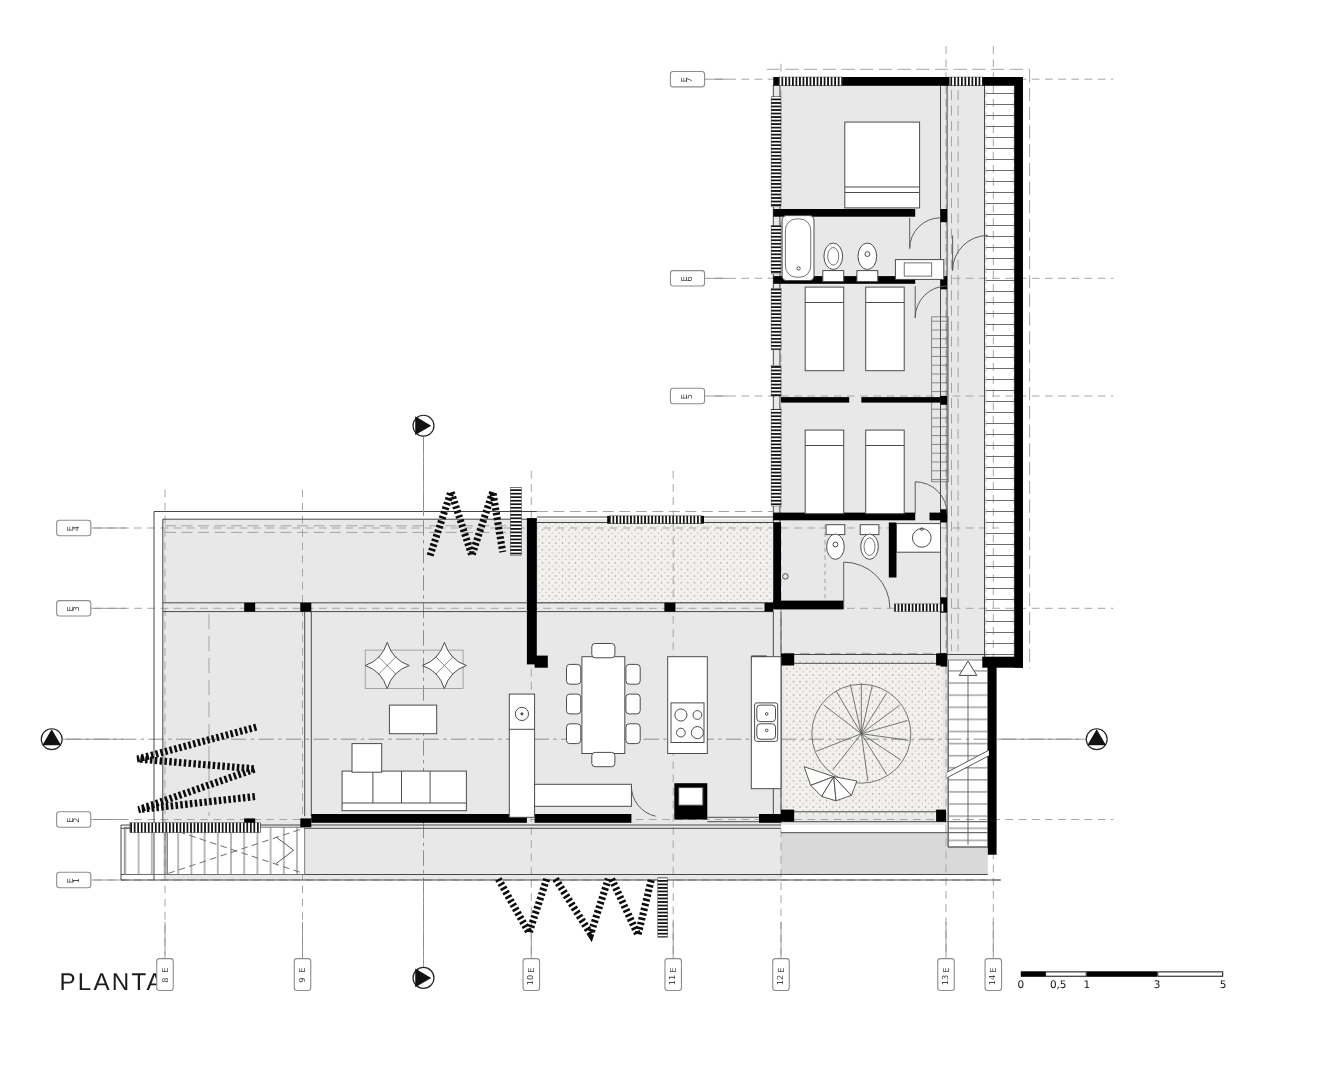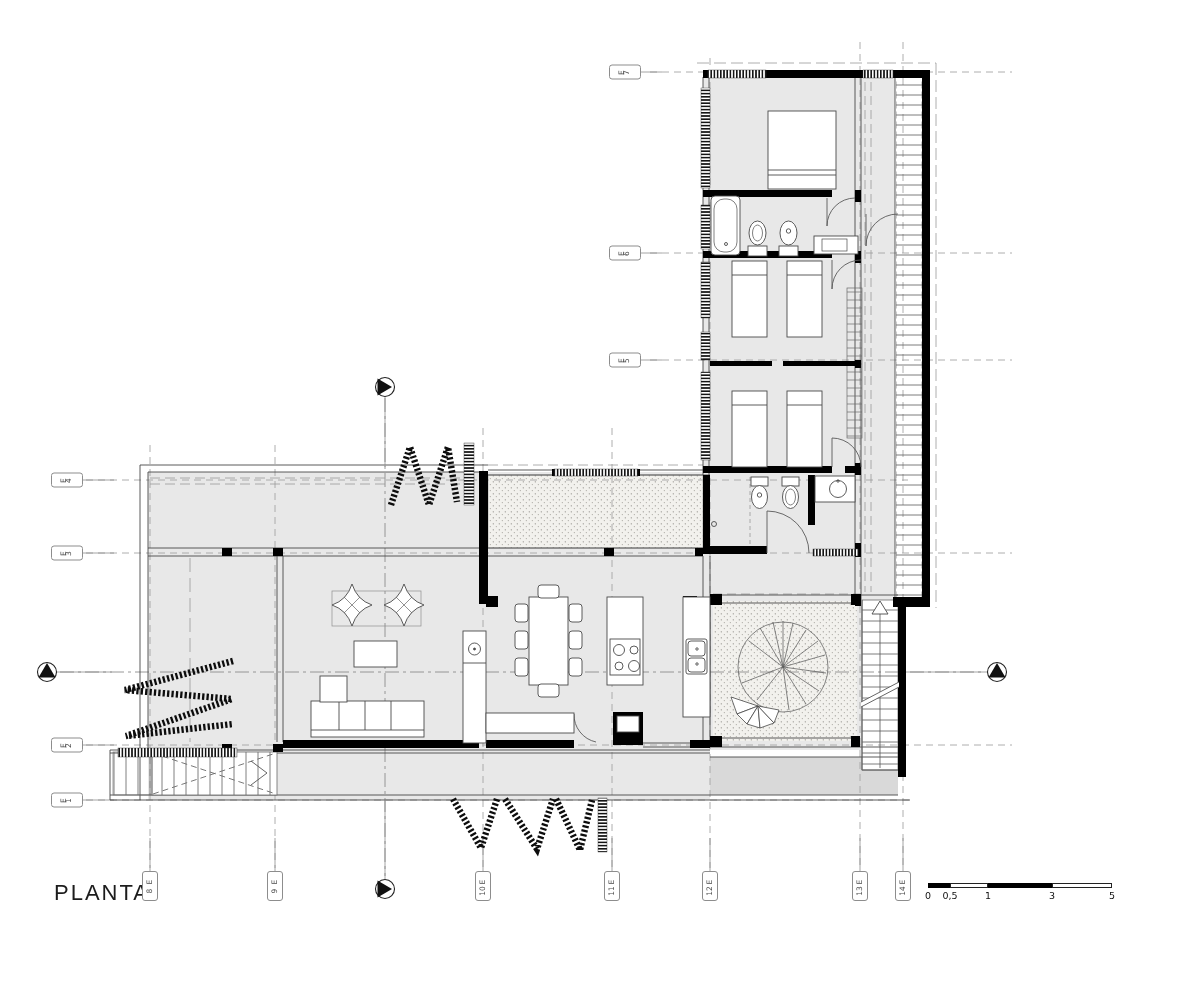--- a/index.html
+++ b/index.html
@@ -456,19 +456,19 @@
       <span class="rchar">E</span>
       <span class="rchar">14</span>
     </div>
 
 <div class="scalebar">
   <div class="sseg" style="left:0;width:22px;background:#000"></div>
   <div class="sseg" style="left:22px;width:38px;background:#fff;border:1px solid #222"></div>
   <div class="sseg" style="left:60px;width:64px;background:#000"></div>
   <div class="sseg" style="left:124px;width:60px;background:#fff;border:1px solid #222"></div>
   <span class="stick" style="left:0">0</span>
-  <span class="stick" style="left:22px">0,5</span>
+  <span class="stick" style="left:34px">0,5</span>
   <span class="stick" style="left:60px">1</span>
   <span class="stick" style="left:124px">3</span>
   <span class="stick" style="left:184px">5</span>
 </div>
 
 </div>
 
 </body></html>

